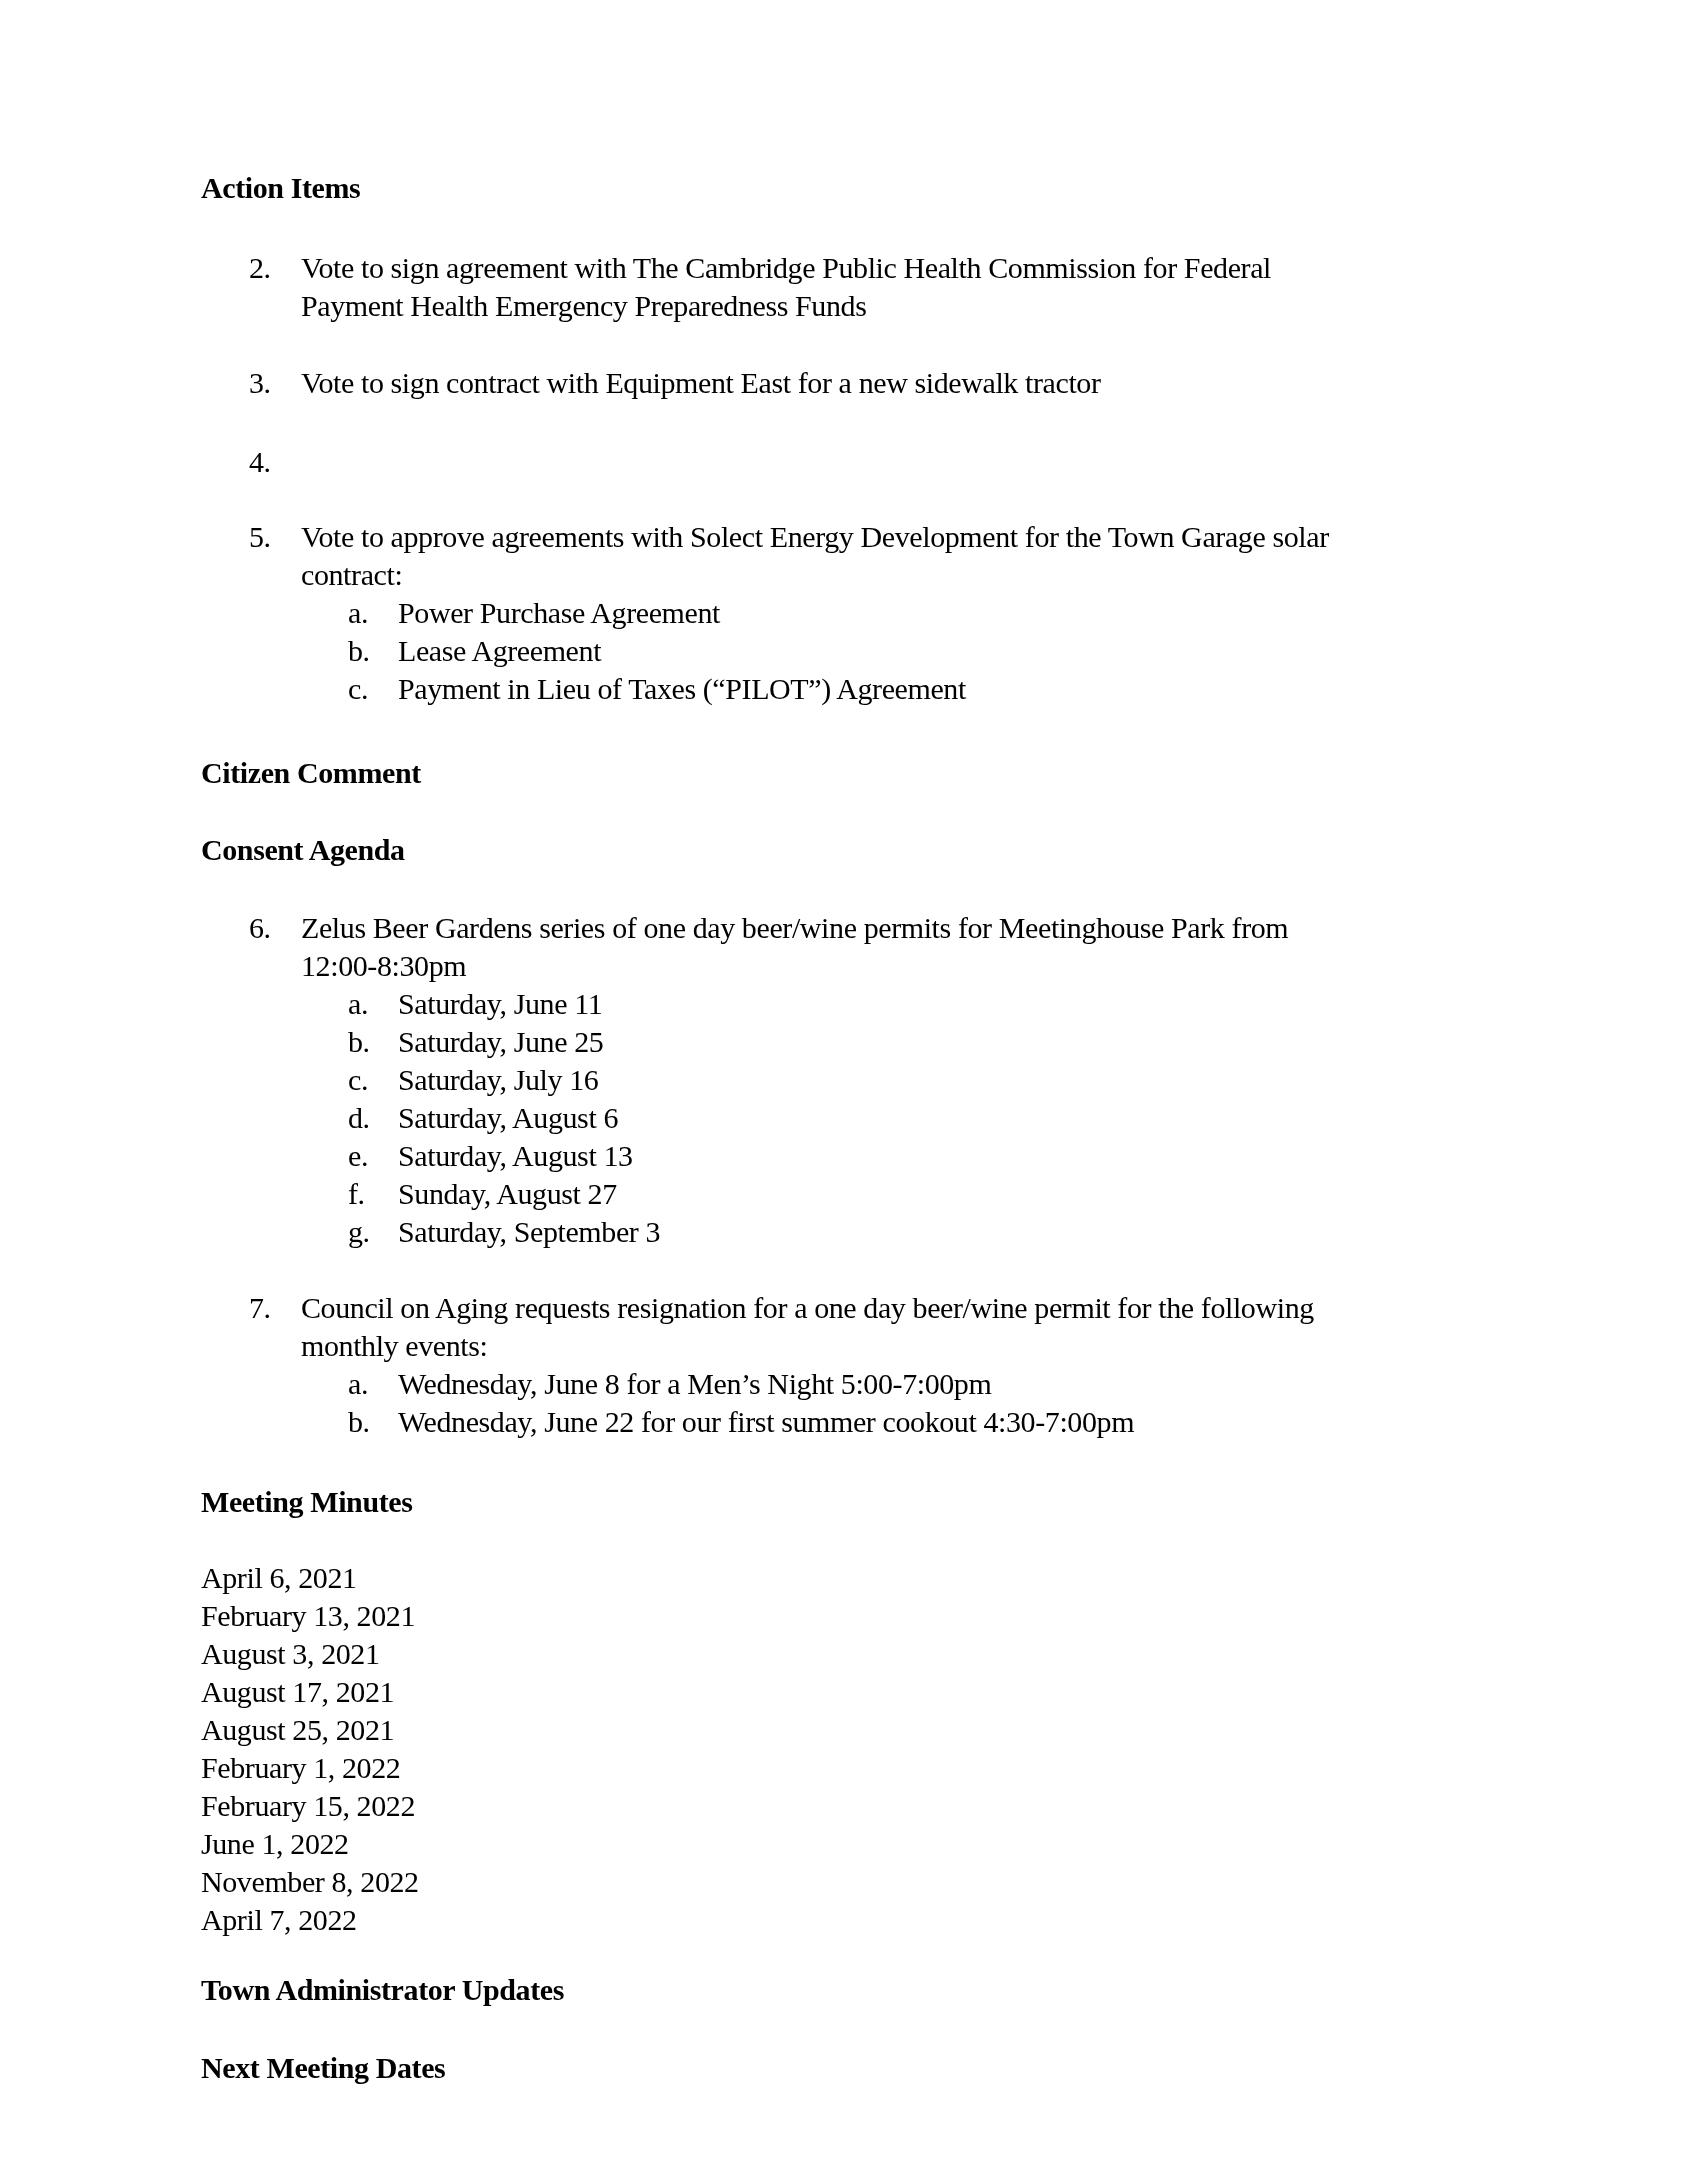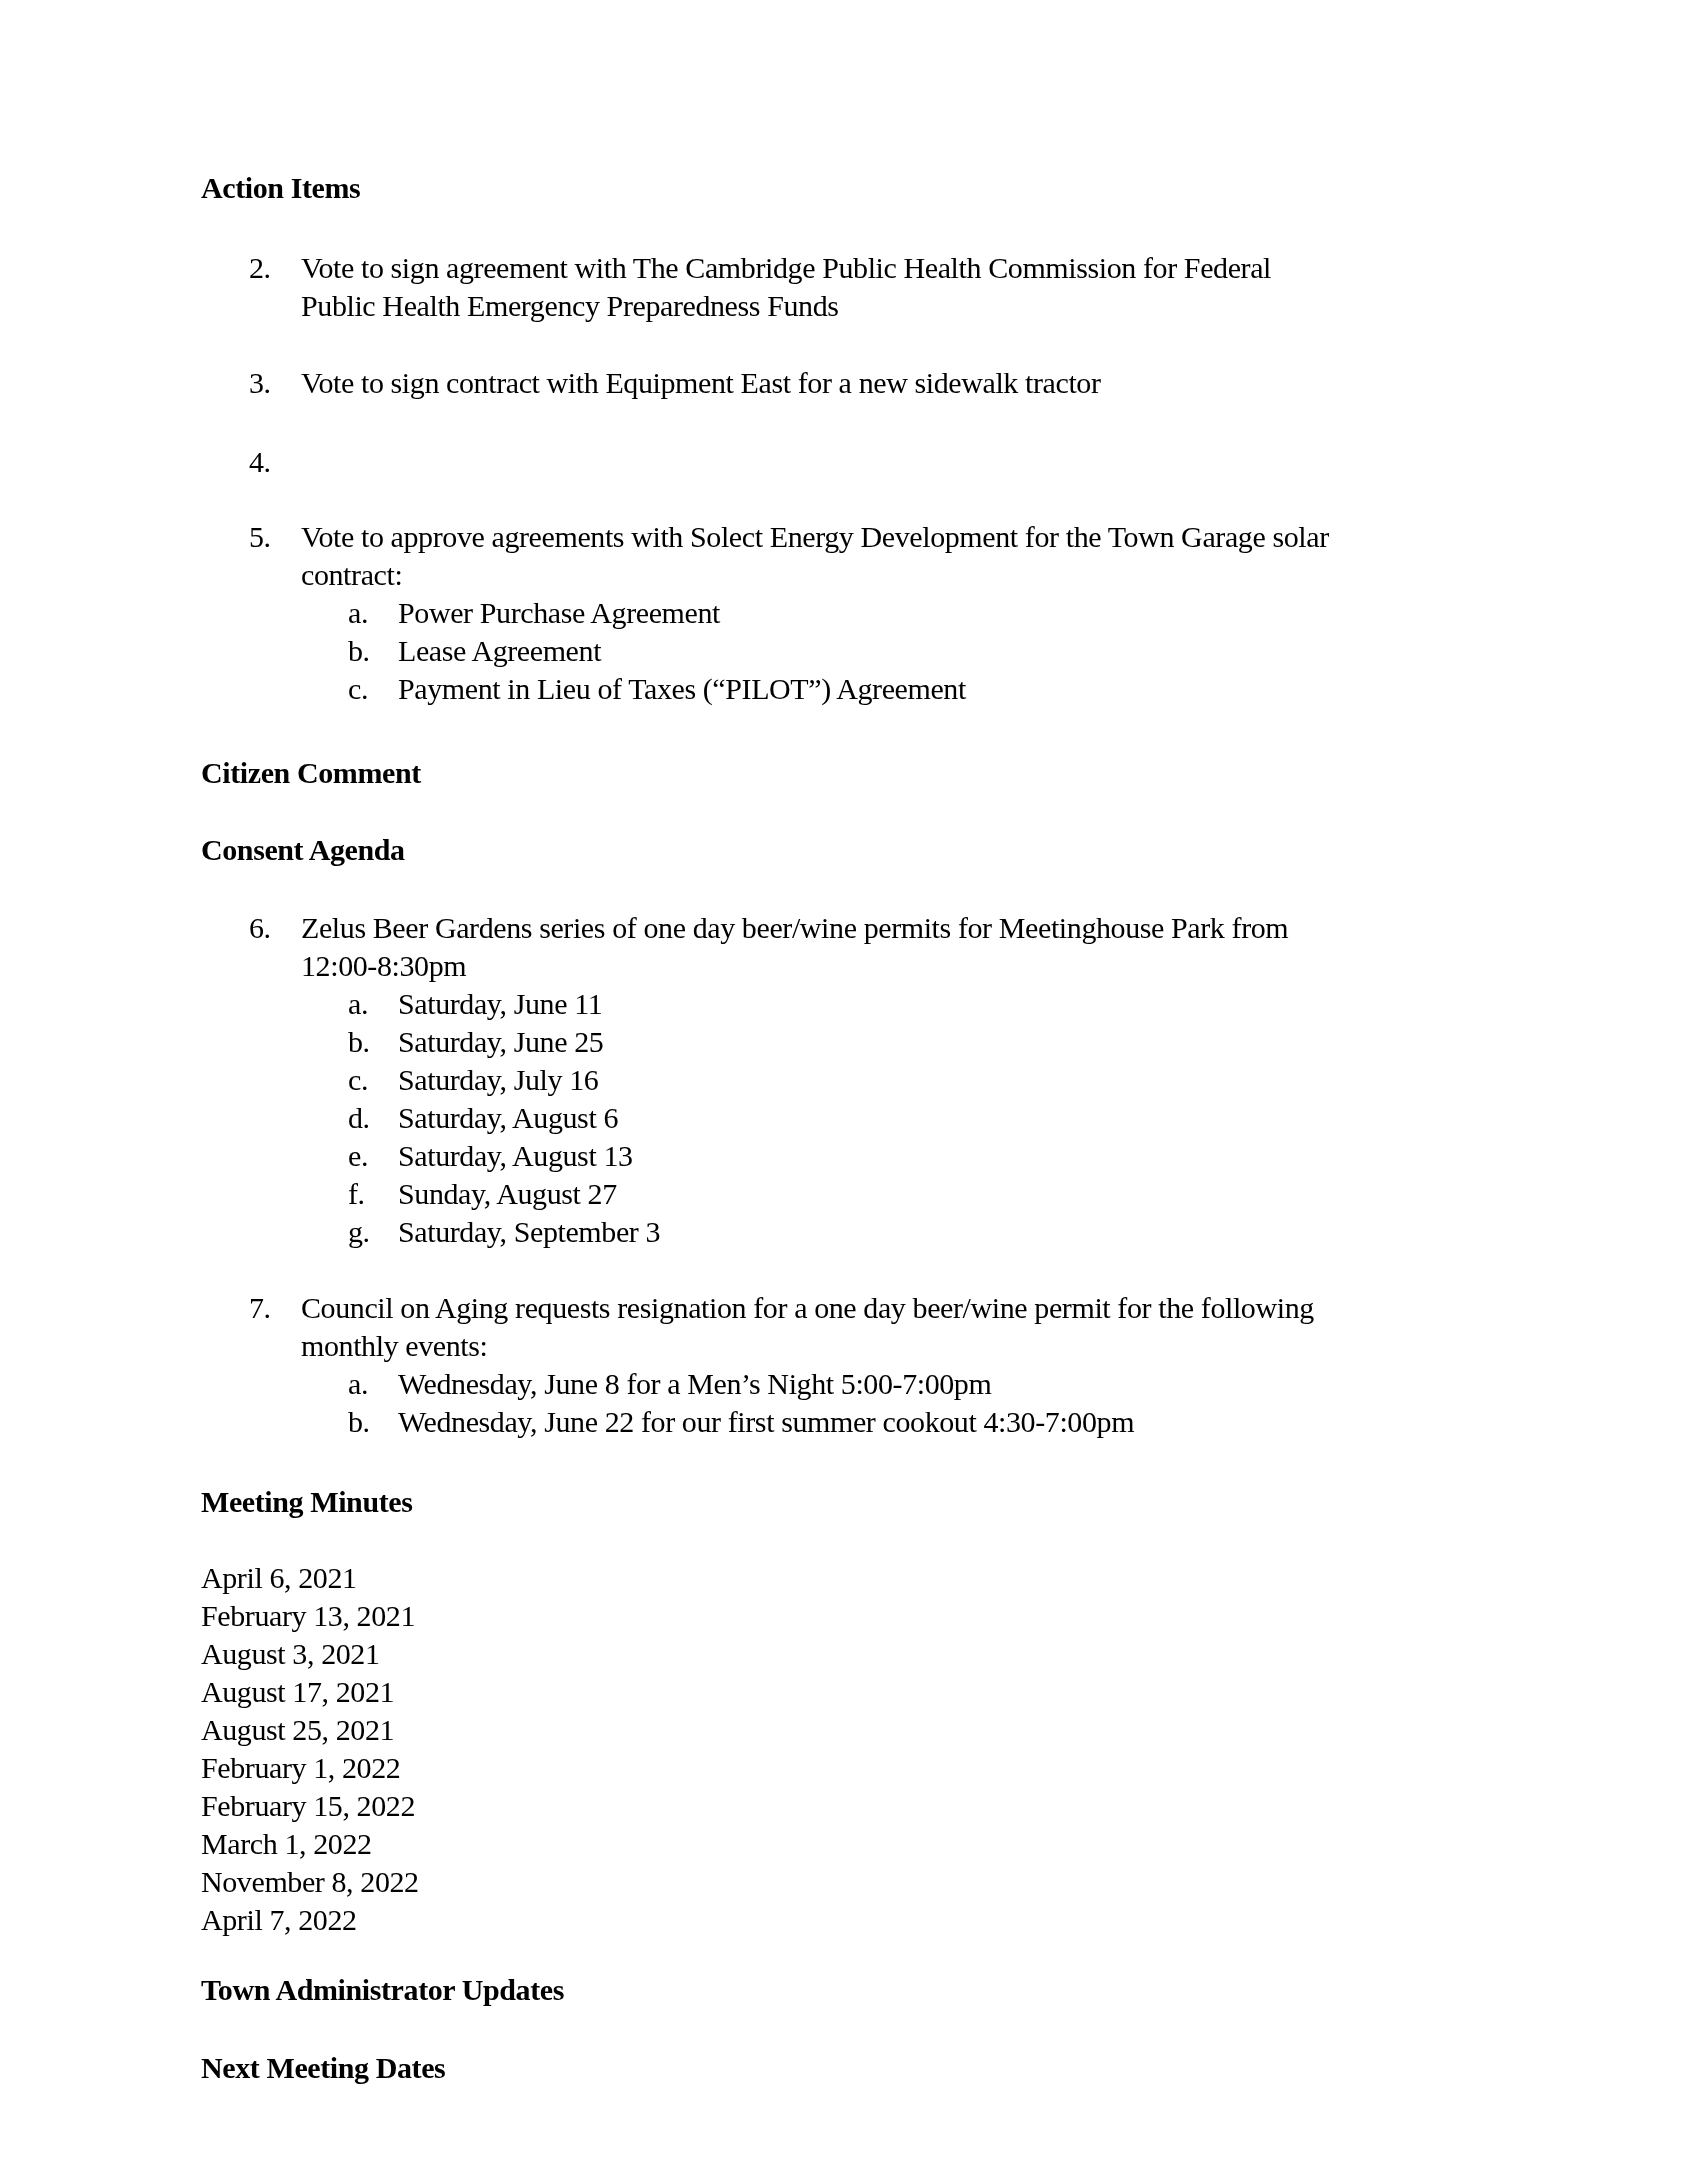--- a/index.html
+++ b/index.html
@@ -69,21 +69,21 @@
 </head>
 <body>
 
 <div class="page">
   <div id="doc">
       <div class="heading">Action Items</div>
       <div class="list-item">
         <div class="num">2.</div>
         <div class="item-body">
           <div class="line">Vote to sign agreement with The Cambridge Public Health Commission for Federal</div>
-          <div class="line">Public Health Emergency Preparedness Funds</div>
+          <div class="line">Payment Health Emergency Preparedness Funds</div>
         </div>
       </div>
       <div class="list-item">
         <div class="num">3.</div>
         <div class="item-body">
           <div class="line">Vote to sign contract with Equipment East for a new sidewalk tractor</div>
         </div>
       </div>
       <div class="list-item">
         <div class="num">4.</div>
@@ -161,21 +161,21 @@
       </div>
       <div class="heading">Meeting Minutes</div>
       <div class="date-list">
         <div class="line">April 6, 2021</div>
         <div class="line">February 13, 2021</div>
         <div class="line">August 3, 2021</div>
         <div class="line">August 17, 2021</div>
         <div class="line">August 25, 2021</div>
         <div class="line">February 1, 2022</div>
         <div class="line">February 15, 2022</div>
-        <div class="line">March 1, 2022</div>
+        <div class="line">June 1, 2022</div>
         <div class="line">November 8, 2022</div>
         <div class="line">April 7, 2022</div>
       </div>
       <div class="heading">Town Administrator Updates</div>
       <div class="heading">Next Meeting Dates</div>
     </div>
 </div>
 
 
 </body></html>

